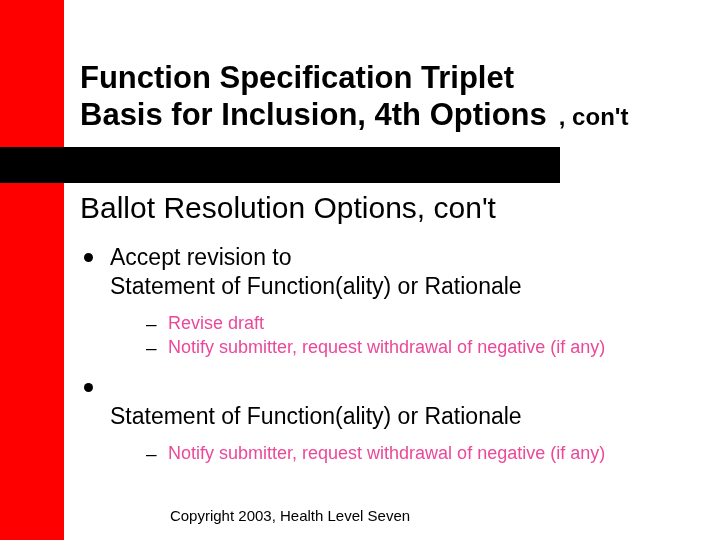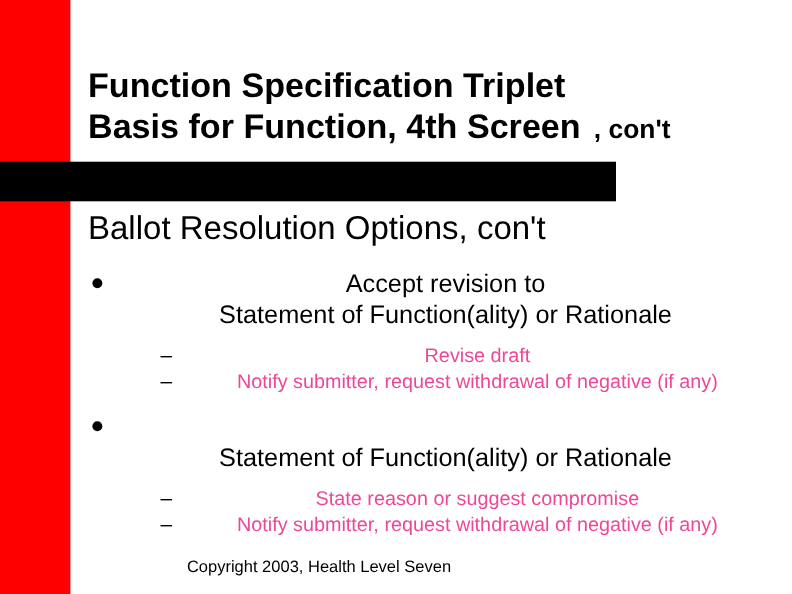--- a/index.html
+++ b/index.html
@@ -46,21 +46,20 @@
   }
   .subheading {
     margin-top: 58px;
     font-size: 30px;
     color: #000;
     font-weight: normal;
   }
   ul.main {
     list-style: none;
     margin-top: 18px;
-    text-align: center;
   }
   ul.main > li {
     position: relative;
     padding-left: 30px;
     font-size: 23px;
     line-height: 1.25;
     margin-bottom: 10px;
     color: #000;
   }
   ul.main > li::before {
@@ -105,38 +104,37 @@
 </style>
 </head>
 <body>
 
 <div class="red-sidebar"></div>
 <div class="black-banner"></div>
 
 <div class="content">
   <div class="title">
     <span>Function Specification Triplet</span><br>
-    <span>Basis for Function, 4th Screen</span><span class="cont">, con't</span>
+    <span>Basis for Inclusion, 4th Options</span><span class="cont">, con't</span>
   </div>
 
   <div class="subheading">Ballot Resolution Options, con't</div>
 
   <ul class="main">
     <li>
       <span>Accept revision to</span><br>
       <span>Statement of Function(ality) or Rationale</span>
       <ul class="sub">
         <li>Revise draft</li>
         <li>Notify submitter, request withdrawal of negative (if any)</li>
       </ul>
     </li>
     <li>
       <br>
       <span>Statement of Function(ality) or Rationale</span>
       <ul class="sub">
-        <li>State reason or suggest compromise</li>
         <li>Notify submitter, request withdrawal of negative (if any)</li>
       </ul>
     </li>
   </ul>
 </div>
 
 <div class="footer">Copyright 2003, Health Level Seven</div>
 
 </body></html>

